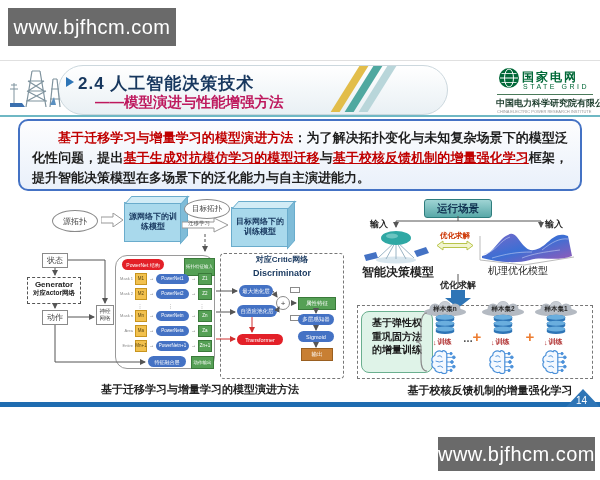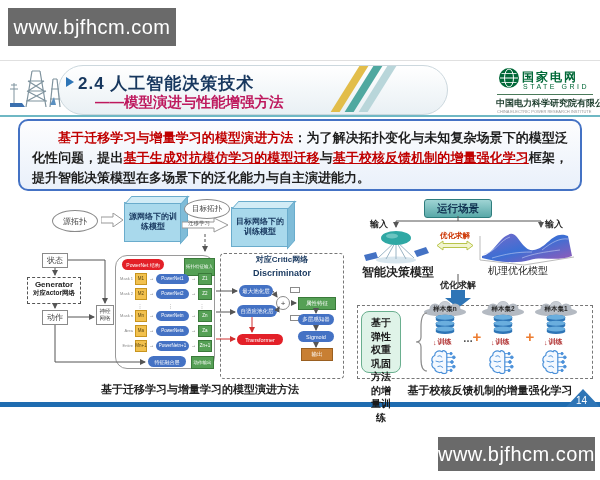--- a/index.html
+++ b/index.html
@@ -277,21 +277,21 @@
     <svg class="abs lay2" style="left:437px;top:179px" width="36" height="11" viewBox="0 0 36 11">
       <polygon points="0,5.5 6,1 6,3.5 30,3.5 30,1 36,5.5 30,10 30,7.5 6,7.5 6,10" fill="#f2f5d0" stroke="#b8c44a"></polygon>
     </svg>
 
     <div class="abs lay2" style="left:428px;top:218px;width:60px;text-align:center;font-size:9px;font-weight:bold;color:#262626">优化求解</div>
     <svg class="abs lay2" style="left:443px;top:229px" width="30" height="18" viewBox="0 0 30 18">
       <polygon points="8,0 22,0 22,8 28,8 15,18 2,8 8,8" fill="#2e75b6"></polygon>
     </svg>
 
     <div class="abs dashedbox lay2" style="left:357px;top:244px;width:236px;height:74px"></div>
-    <div class="abs lay2" style="left:361px;top:250px;width:40px;height:62px;box-sizing:border-box;background:#dff3e8;border:1.5px solid #6aaf8f;border-radius:8px;padding:4px 6px;font-size:10px;font-weight:bold;color:#1a1a1a;line-height:1.35;text-align:center">基于弹性权重巩固方法的增量训练</div>
+    <div class="abs lay2" style="left:361px;top:250px;width:72px;height:62px;box-sizing:border-box;background:#dff3e8;border:1.5px solid #6aaf8f;border-radius:8px;padding:4px 6px;font-size:10px;font-weight:bold;color:#1a1a1a;line-height:1.35;text-align:center">基于弹性权重巩固方法的增量训练</div>
 
     <div class="abs lay2" style="left:423px;top:240px;width:44px;height:78px">
       <svg class="abs" style="left:0;top:0" width="44" height="16">
           <use href="#sym-cloud"></use>
         </svg>
       <div class="abs cloud-label">样本集n</div>
       <svg class="abs" style="left:11px;top:13px" width="22" height="20" viewBox="0 0 26 24">
           <use href="#sym-db"></use>
         </svg>
       <div class="abs train-row" style="left:10px;top:36px">

